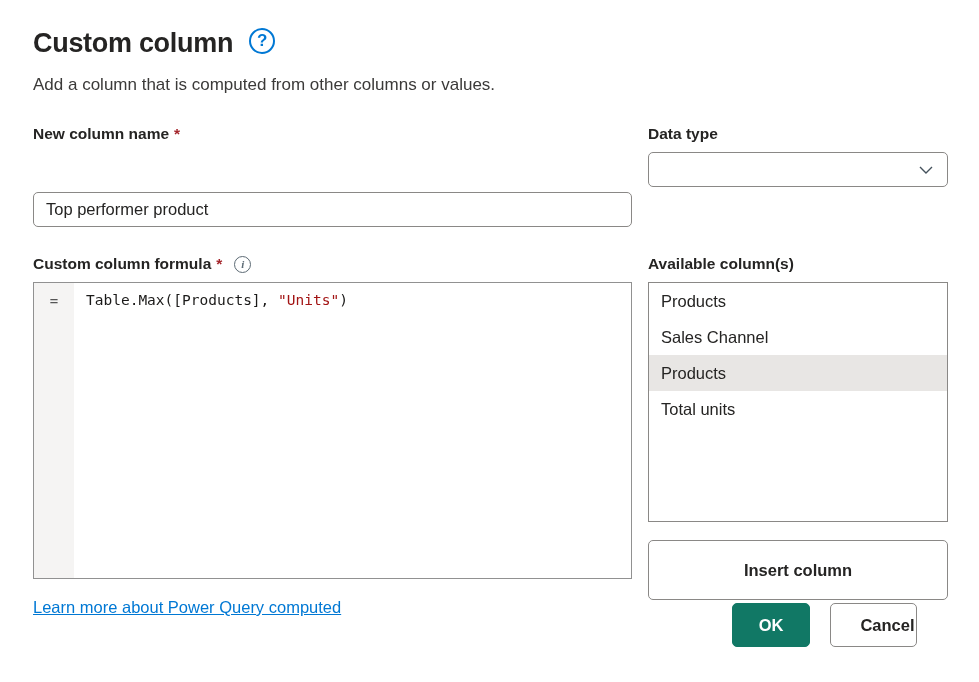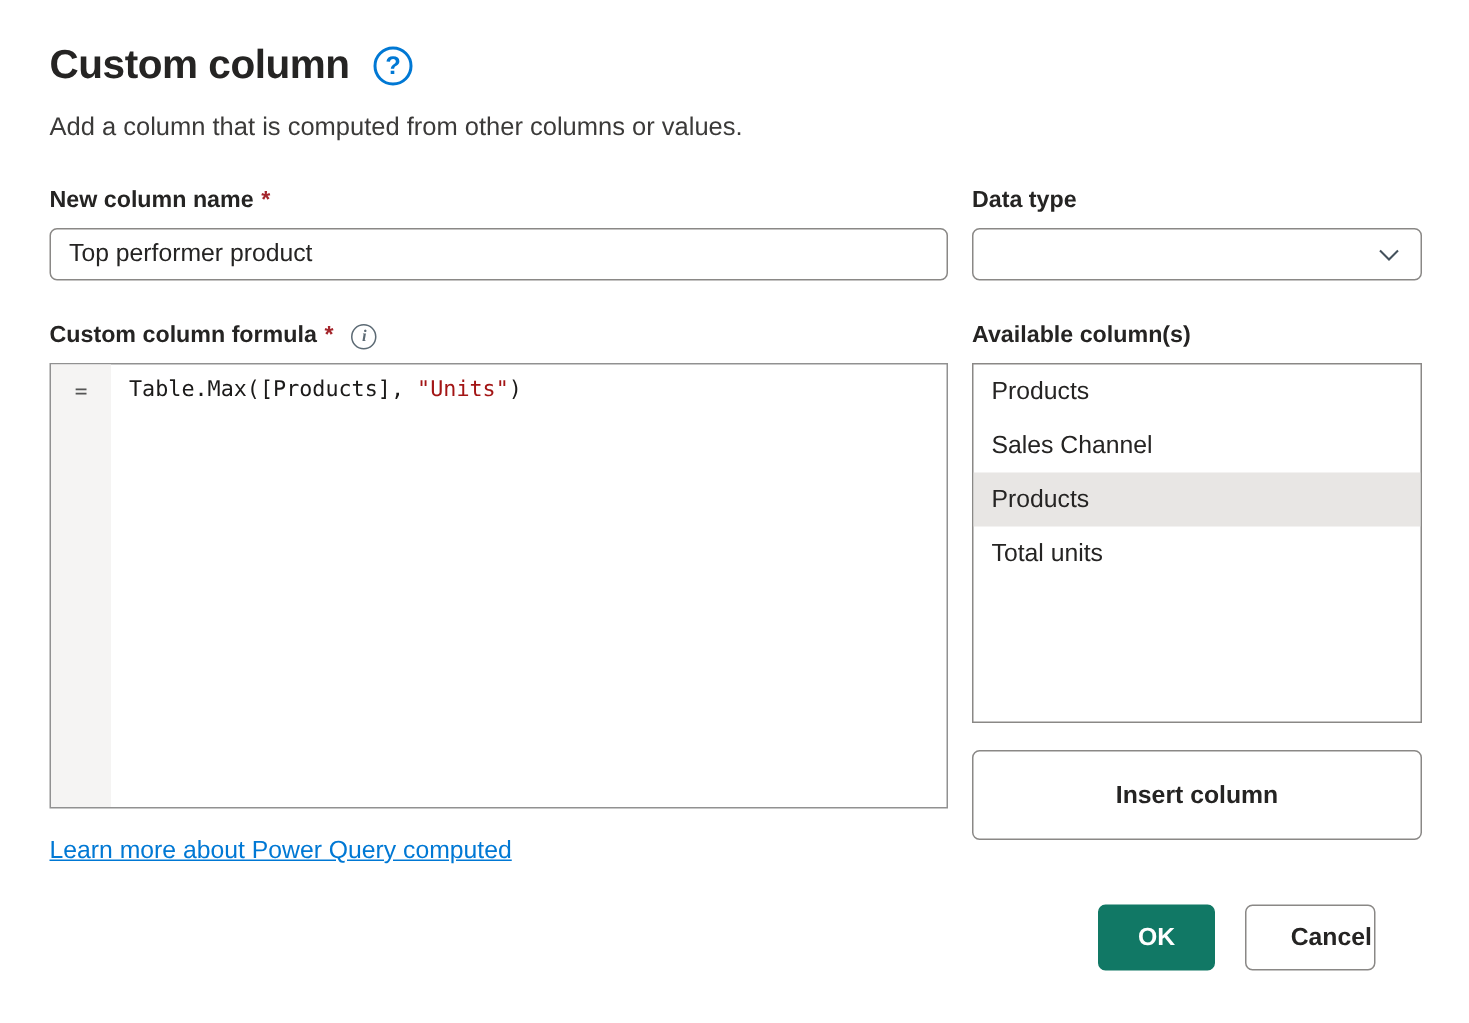--- a/index.html
+++ b/index.html
@@ -7,21 +7,21 @@
   body {
     width: 979px; height: 682px;
     font-family: "Liberation Sans", "DejaVu Sans", sans-serif;
     color: #252423;
     position: relative;
     overflow: hidden;
   }
   .dialog { position: absolute; left: 33px; top: 0; width: 915px; }
 
   
-  .header { margin-top: 28px; display: flex; align-items: center; gap: 16px; }
+  .header { margin-top: 28px; display: flex; gap: 16px; }
   .title { font-size: 27px; font-weight: 700; letter-spacing: -0.3px; color: #252423; }
   .help-icon {
     width: 26px; height: 26px; border-radius: 50%;
     border: 2px solid #0078d4; color: #0078d4;
     display: flex; align-items: center; justify-content: center;
     font-size: 17px; font-weight: 600; cursor: pointer;
   }
   .subtitle { margin-top: 16px; font-size: 17px; color: #3b3a39; }
 
   
@@ -38,21 +38,21 @@
     display: inline-flex; align-items: center; justify-content: center;
     font-size: 11px; font-style: italic; font-family: "Liberation Serif", serif;
     font-weight: 600;
   }
 
   .text-input {
     width: 100%; height: 35px;
     border: 1px solid #8a8886; border-radius: 5px;
     font-size: 16.5px; color: #252423; padding: 0 12px;
     font-family: "Liberation Sans", sans-serif;
-    outline: none; background: #fff;
+    outline: none; background: #fff; margin-top: 40px;
   }
   .dropdown {
     width: 100%; height: 35px;
     border: 1px solid #8a8886; border-radius: 5px;
     background: #fff; cursor: pointer;
     display: flex; align-items: center; justify-content: flex-end;
     padding-right: 14px;
   }
   .chevron { width: 14px; height: 14px; }
 

